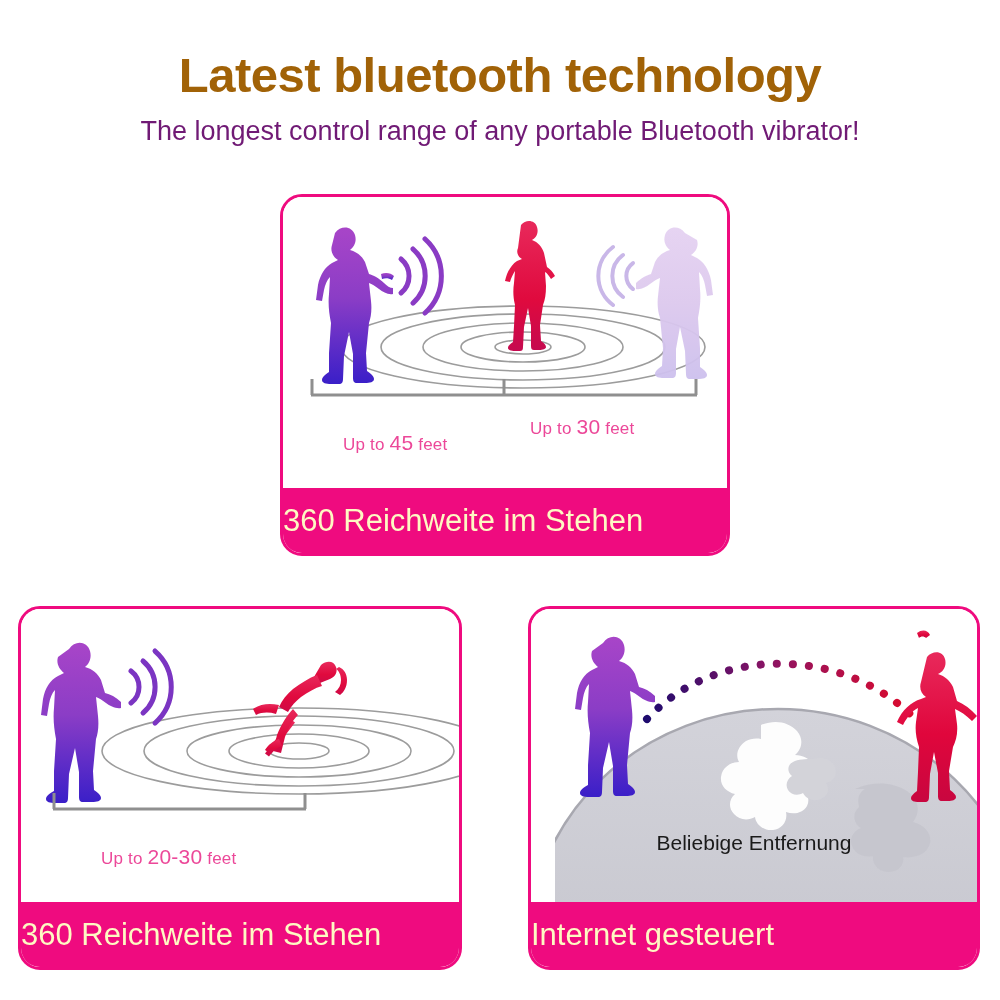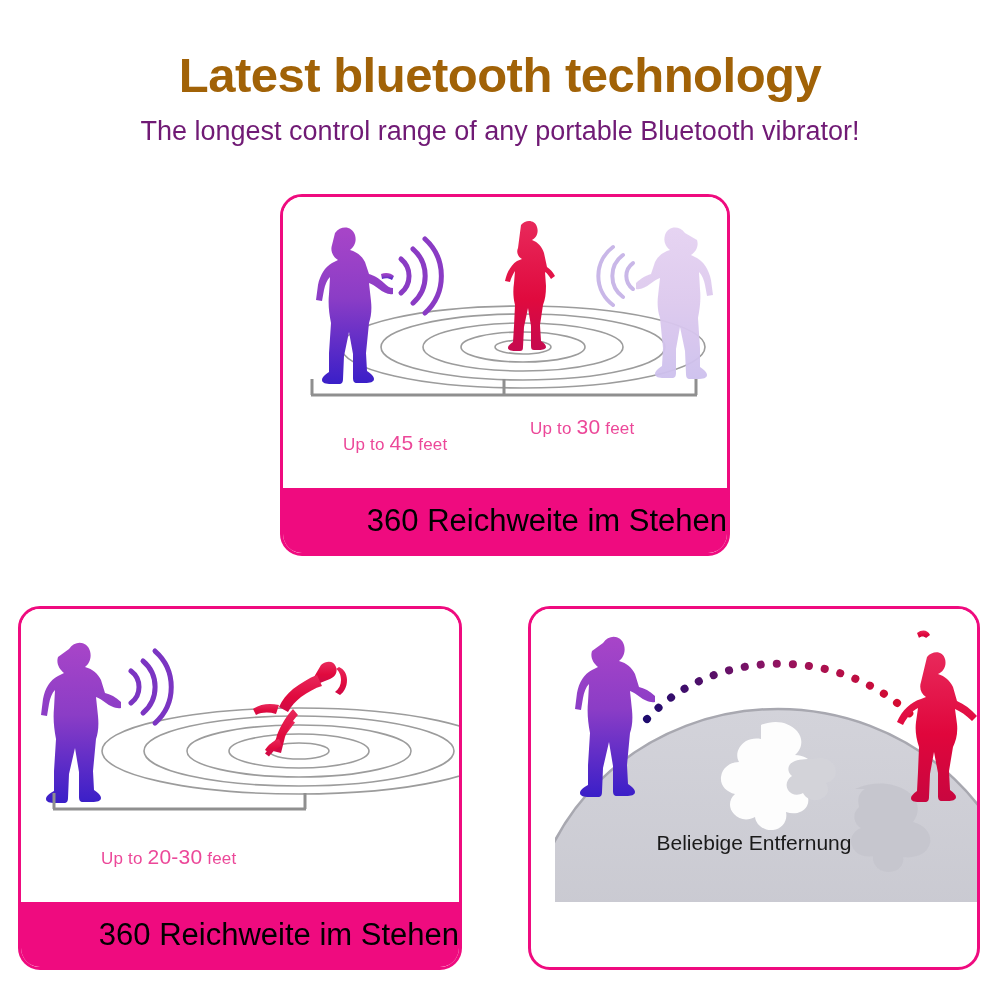--- a/index.html
+++ b/index.html
@@ -59,22 +59,22 @@
     left: 0; top: 0; right: 0;
     overflow: hidden;
     background: #fff;
   }
   .card-footer {
     position: absolute;
     left: 0; right: 0; bottom: 0;
     background: #ef0b7f;
     display: flex;
     align-items: center;
-    justify-content: flex-end;
-    color: #000000;
+    justify-content: flex-start;
+    color: #fef9c3;
     font-weight: normal;
   }
   #card-range-standing .card-illustration { height: 291px; }
   #card-range-standing .card-footer { height: 65px; font-size: 31px; }
   #card-range-sitting .card-illustration { height: 293px; }
   #card-range-sitting .card-footer { height: 65px; font-size: 31px; }
   #card-internet .card-illustration { height: 293px; padding-left: 24px; }
   #card-internet .card-footer { height: 65px; font-size: 31px; }
 
   .illus-svg { display: block; }
@@ -293,13 +293,16 @@
 
       <g>
         <path fill="url(#gradWomanC)" d="M372 48 c6-7 16-6 18 2 c2 7-2 13-7 15 c7 2 12 7 15 13 l4 14 c7 3 14 8 20 15 l-5 5 c-6-6-12-10-17-12 l2 15 c1 9-1 17-4 23 l-4 24 l1 19 c4 3 6 5 6 7 c0 3-4 4-8 4 l-6 0 c-3 0-4-2-4-5 l0-23 l-4-21 l-4 22 l-1 23 c0 3-1 5-4 5 l-6 0 c-5 0-8-1-8-4 c0-2 2-4 6-7 l1-19 l1-25 c-3-9-4-17-3-25 l2-14 c-6 3-11 9-15 17 l-6-3 c5-12 14-20 24-23 l5-2 c-5-3-7-9-5-15 z"></path>
         <path fill="url(#gradWomanC)" d="M362 24 c5-4 11-3 13 2 l-4 3 c-2-2-5-2-7 0 z"></path>
       </g>
     </svg>
 
     <div class="dist-label" style="left:0; top:222px; width:446px; text-align:center;">Beliebige Entfernung</div>
   </div>
 
+  <div class="card-footer">
+    <span>Internet gesteuert</span>
+  </div>
 </div>
 
 </body></html>

